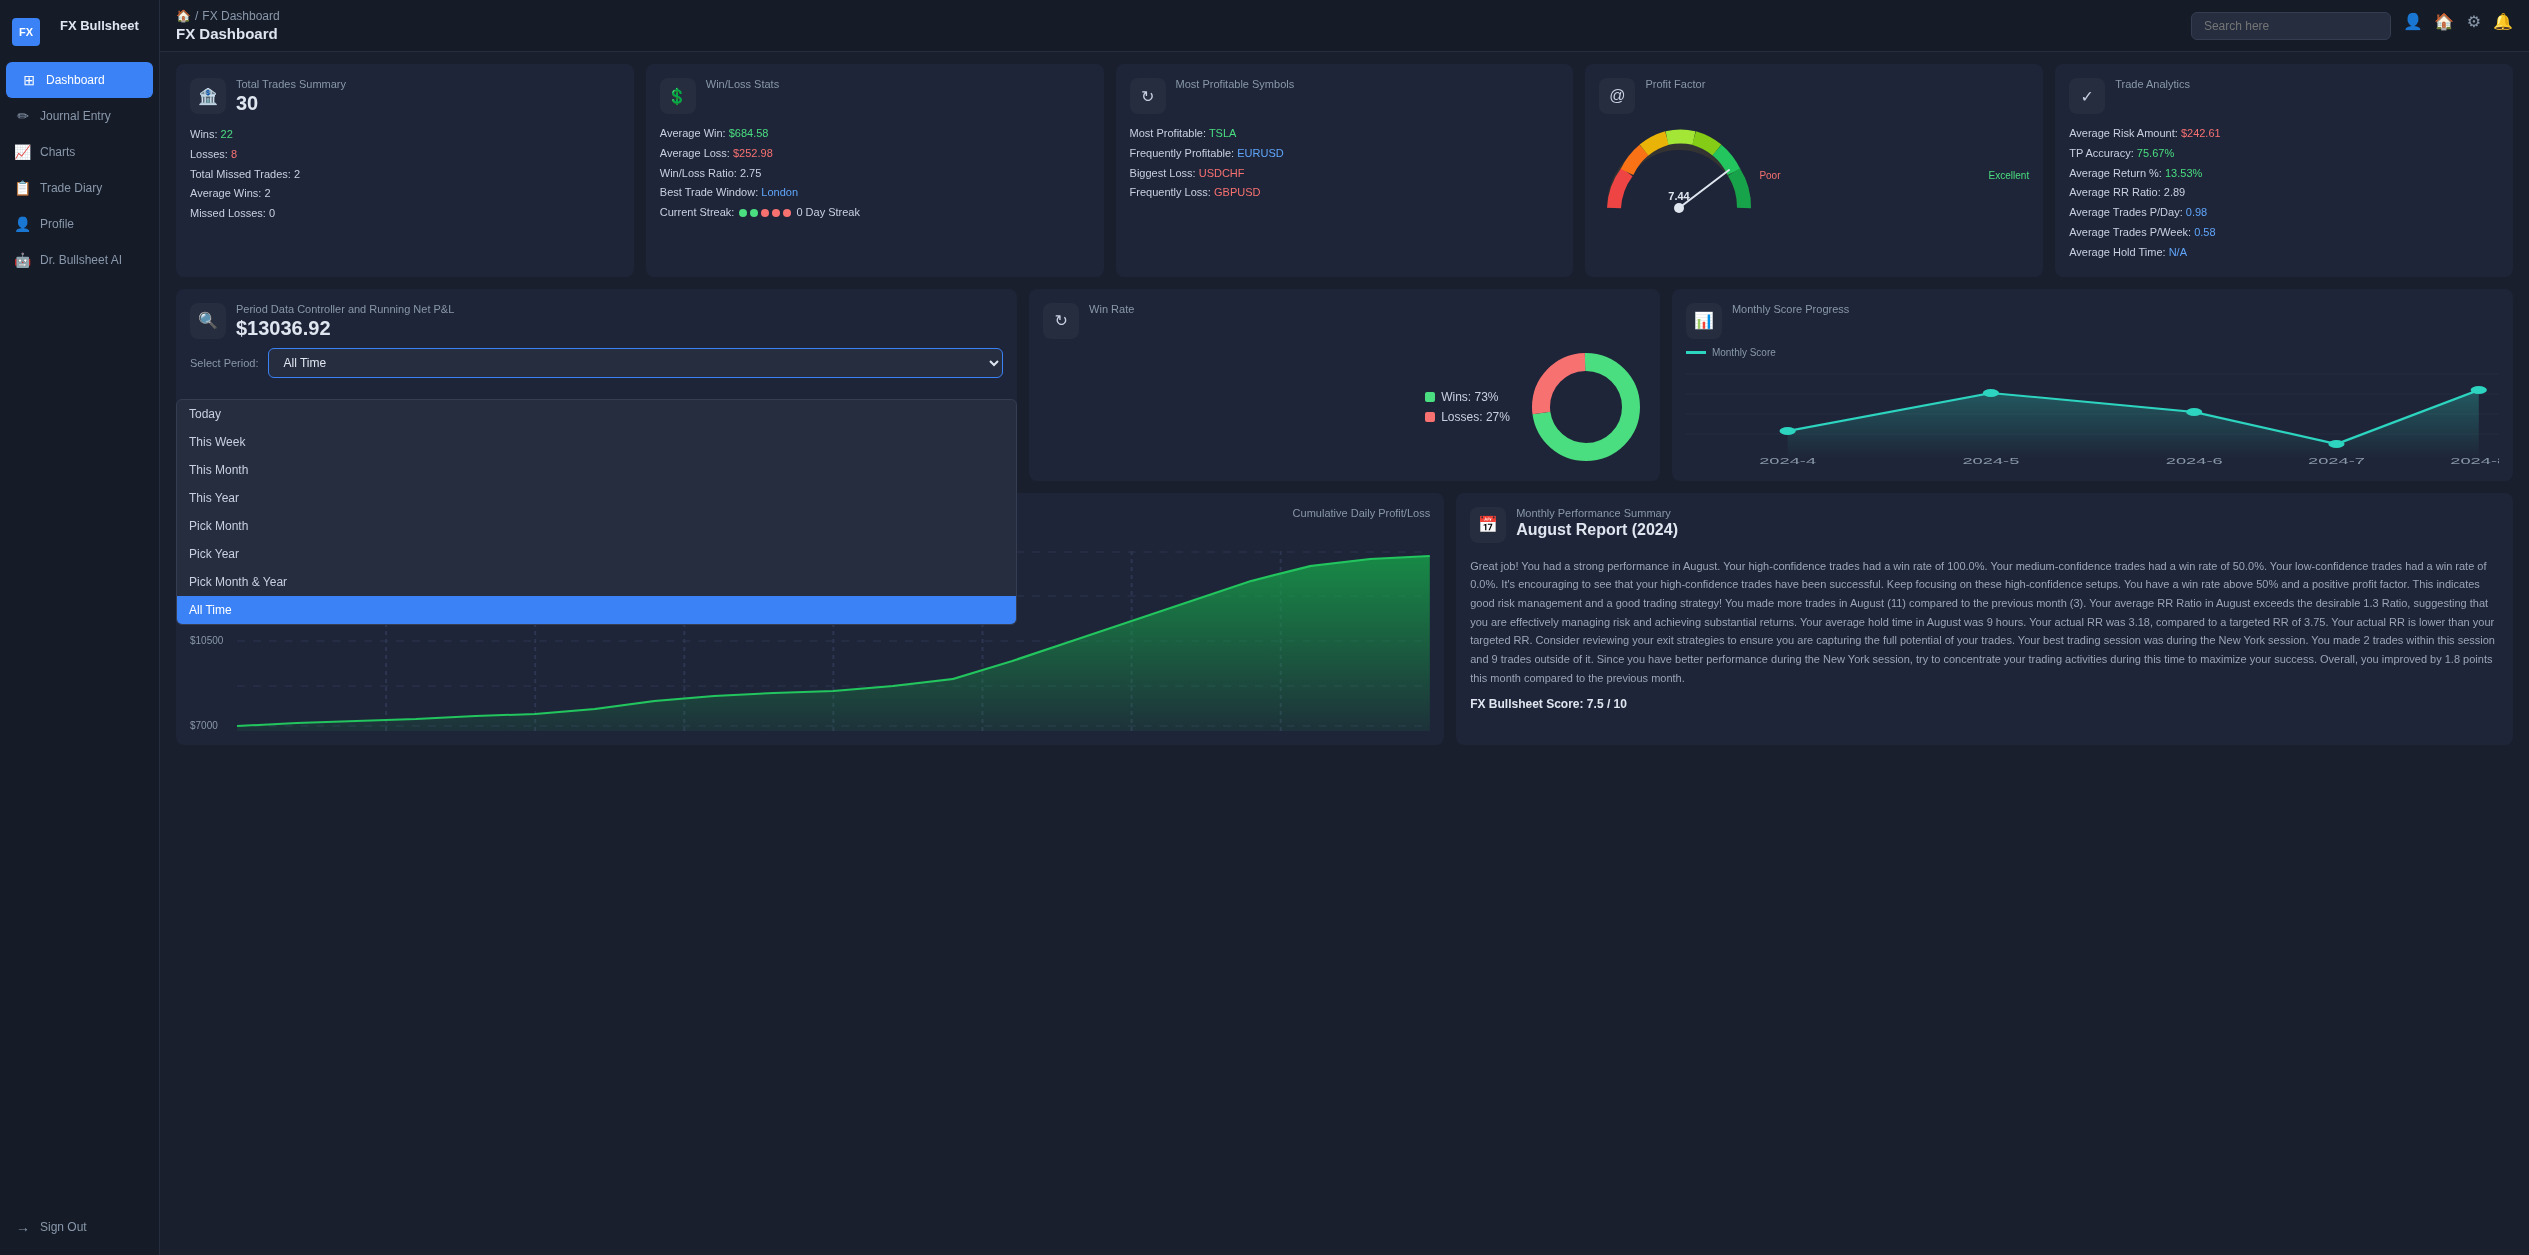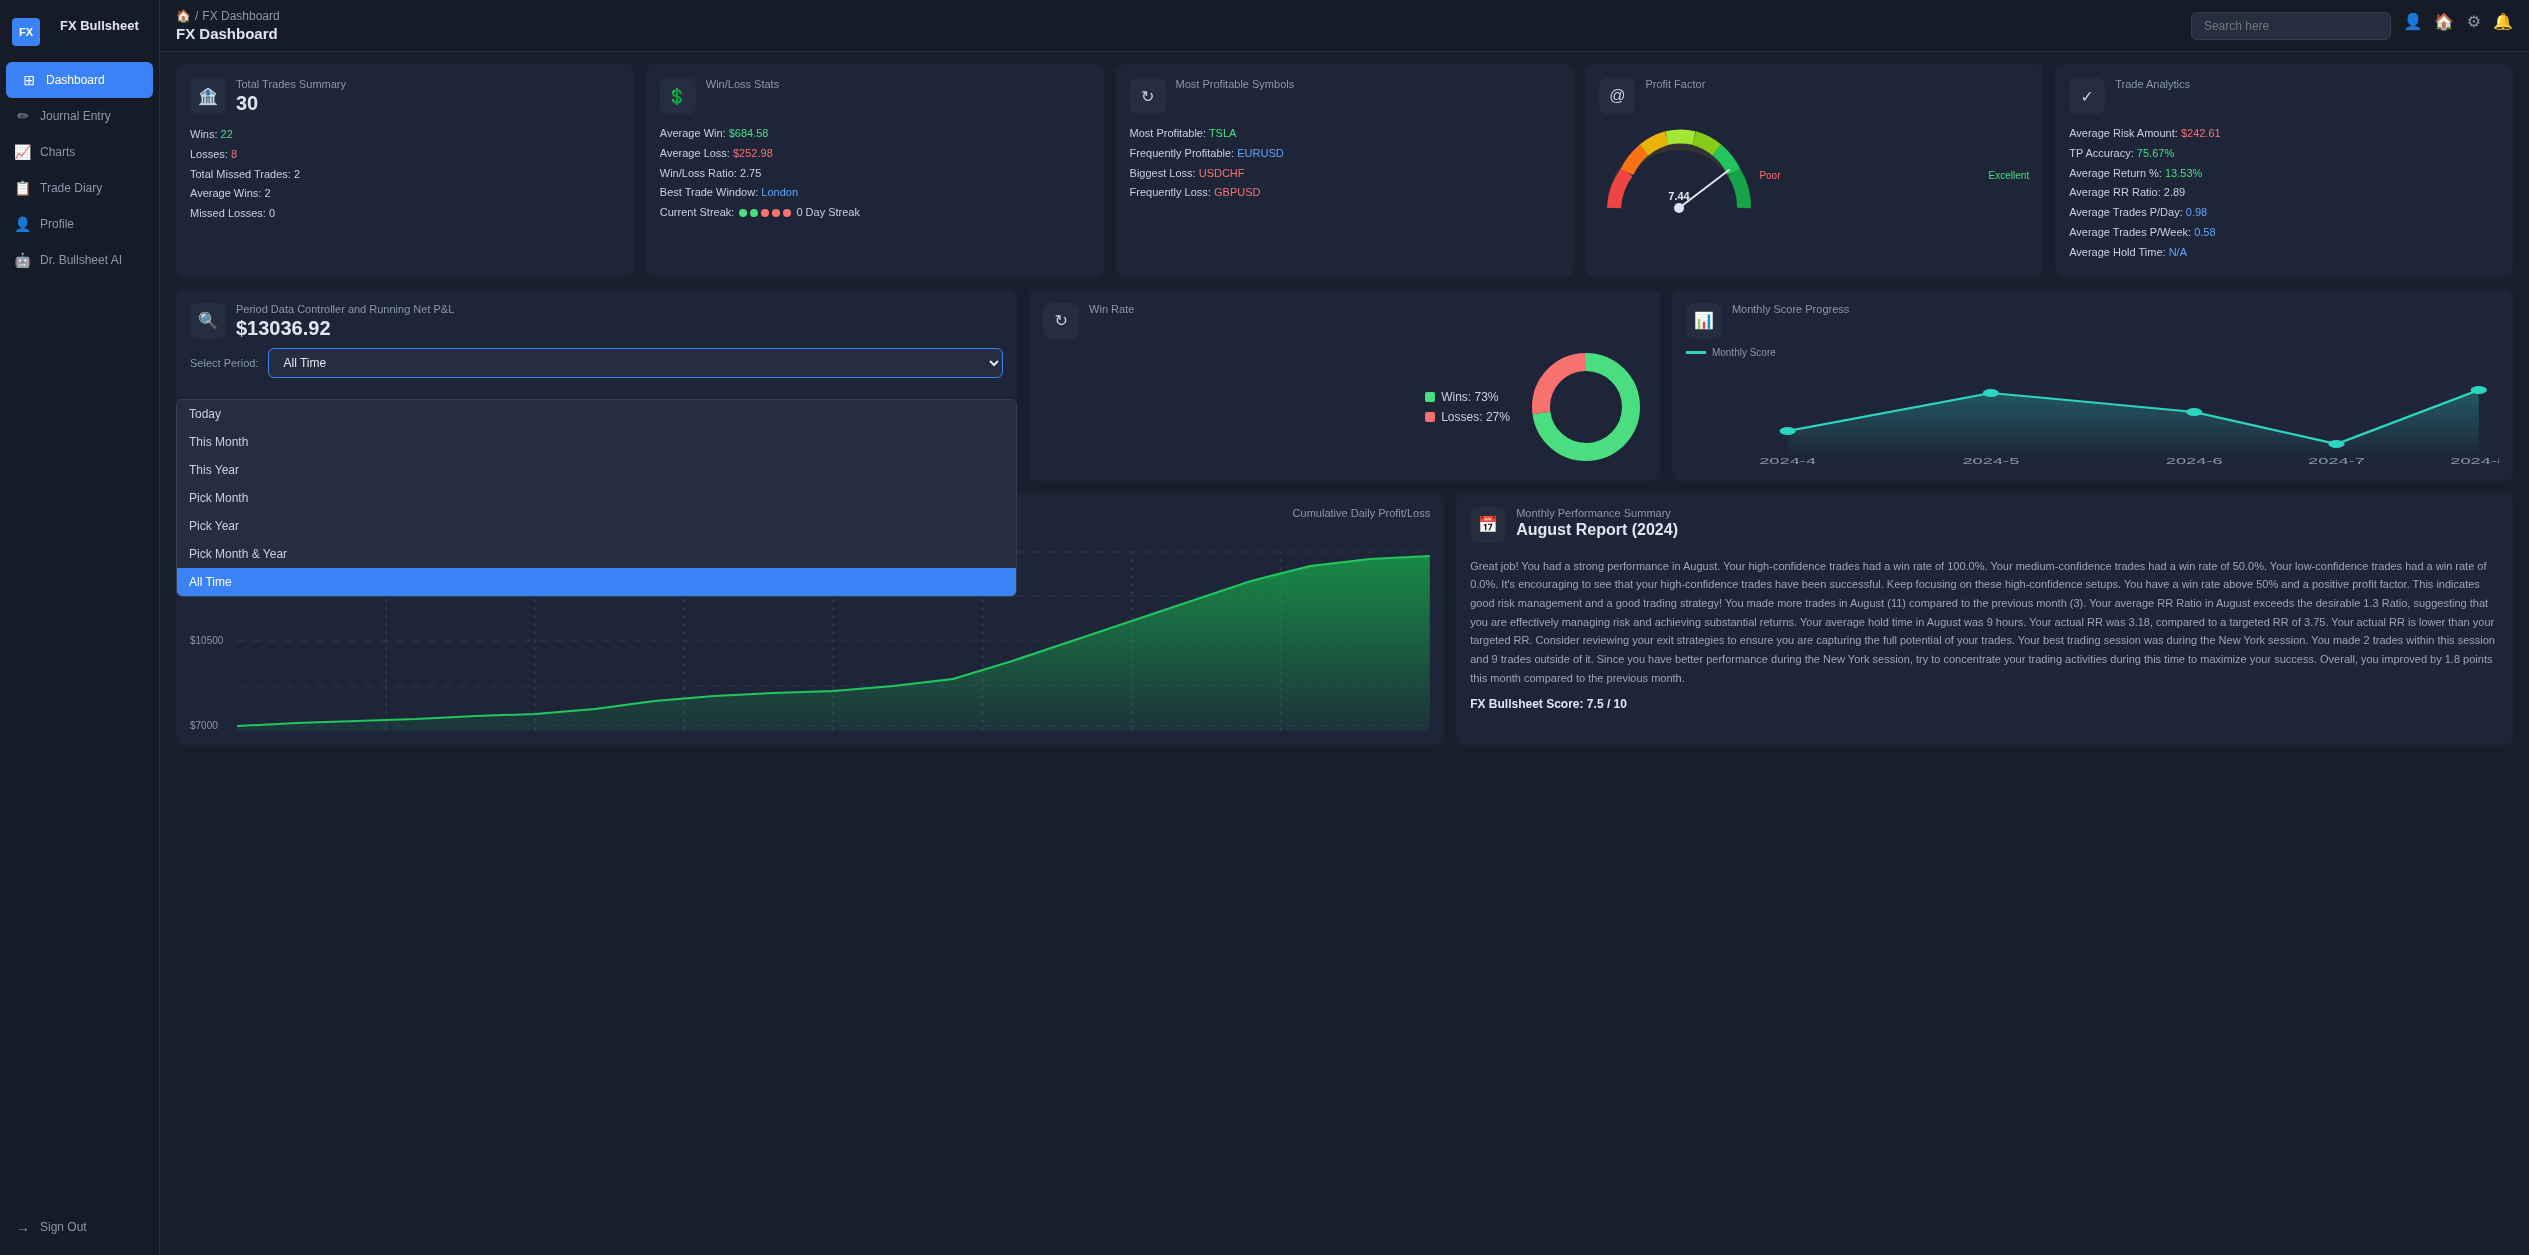--- a/index.html
+++ b/index.html
@@ -421,20 +421,21 @@
               <option>This Year</option>
               <option>Pick Month</option>
               <option>Pick Year</option>
               <option>Pick Month &amp; Year</option>
             </select>
           </div>
         </div>
 
         <div class="period-dropdown">
           <div class="period-option">Today</div>
+          <div class="period-option">This Week</div>
           <div class="period-option">This Month</div>
           <div class="period-option">This Year</div>
           <div class="period-option">Pick Month</div>
           <div class="period-option">Pick Year</div>
           <div class="period-option">Pick Month &amp; Year</div>
           <div class="period-option selected">All Time</div>
         </div>
       </div>
 
       <div class="card" style="display:flex; flex-direction:column; align-items:center;">

